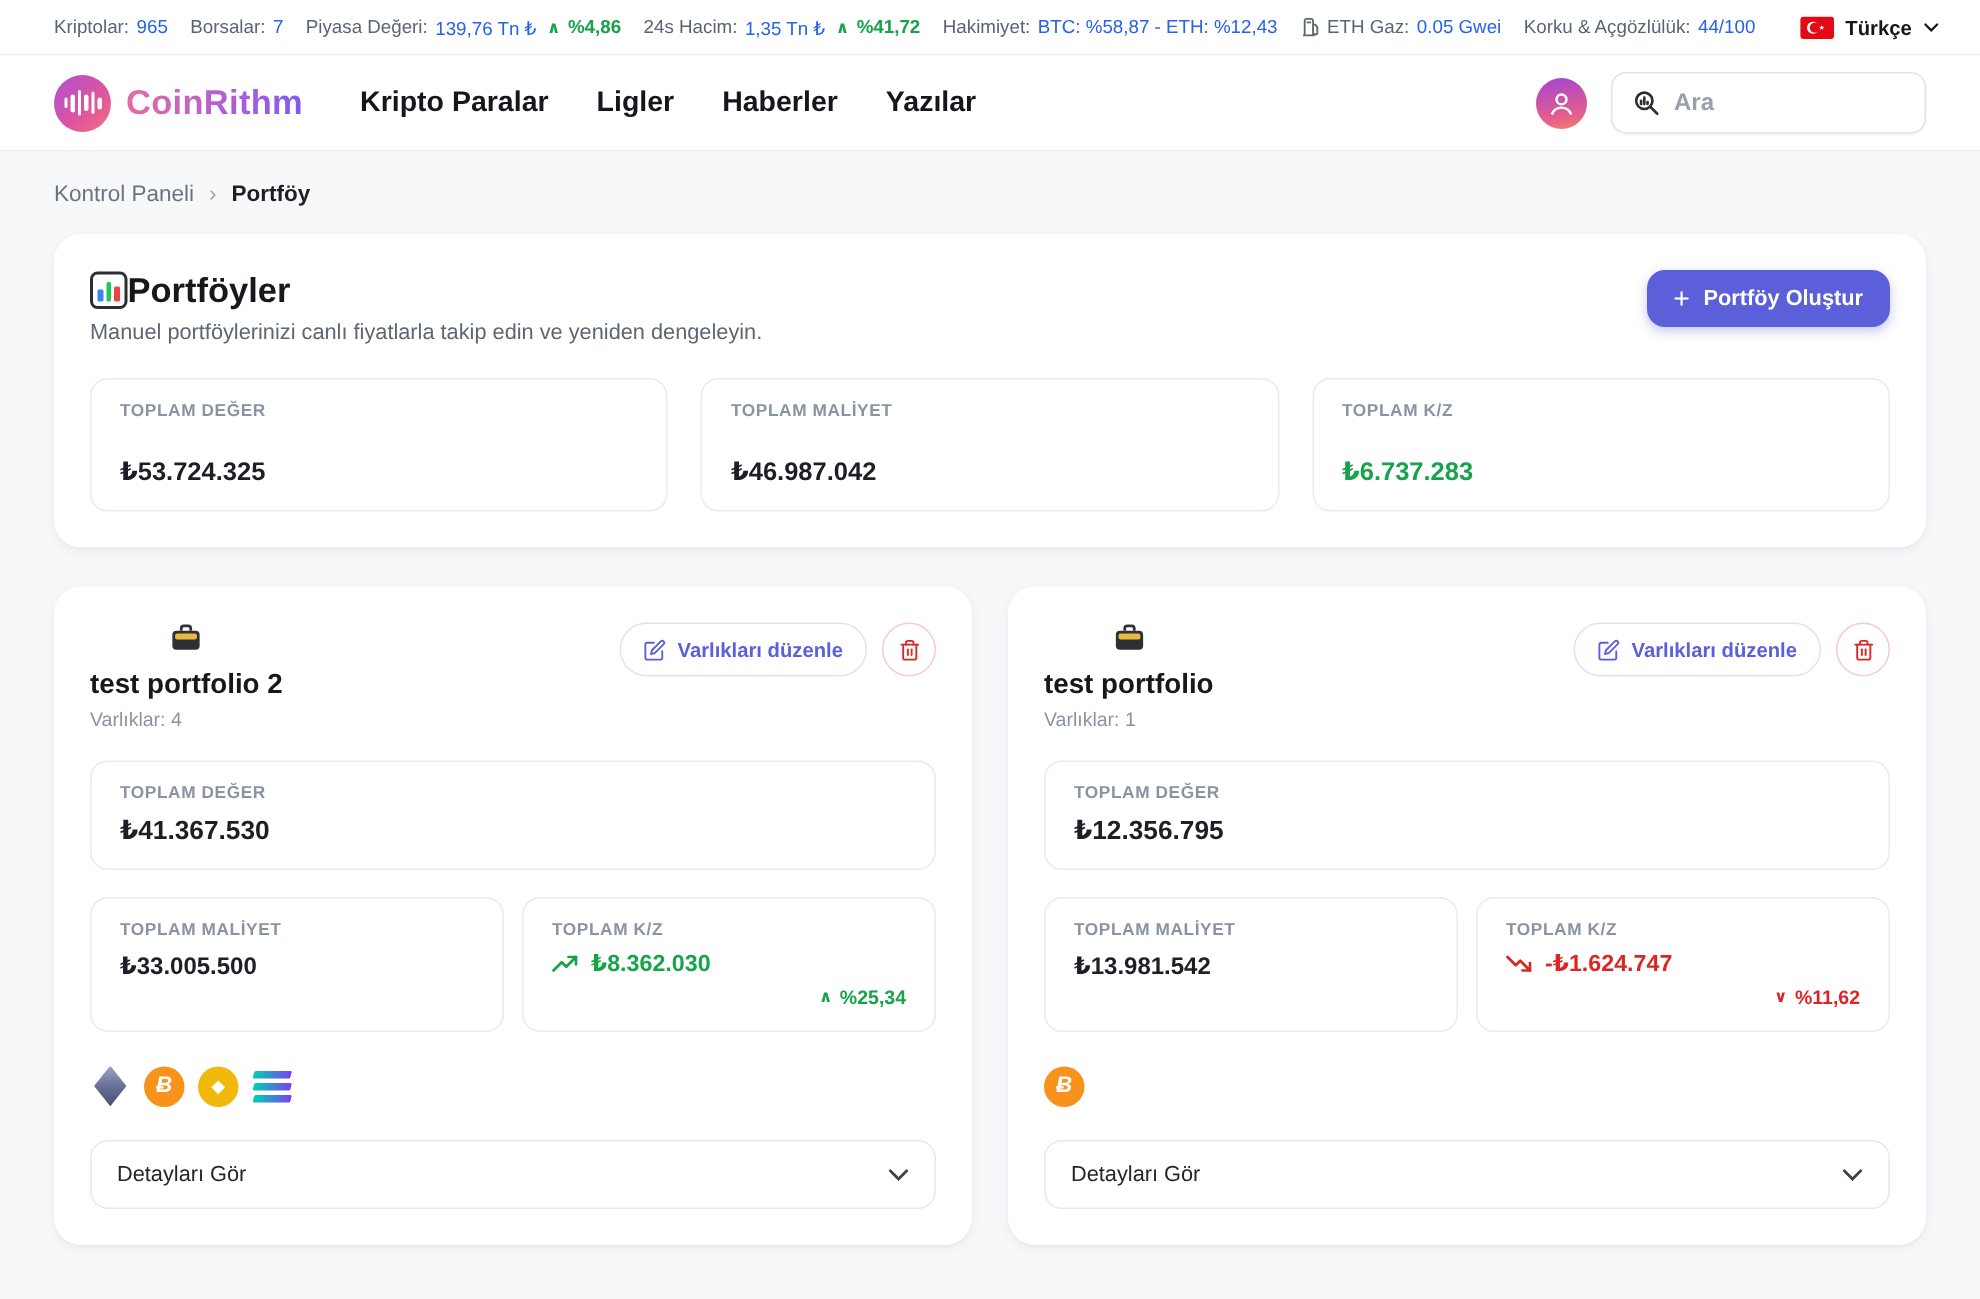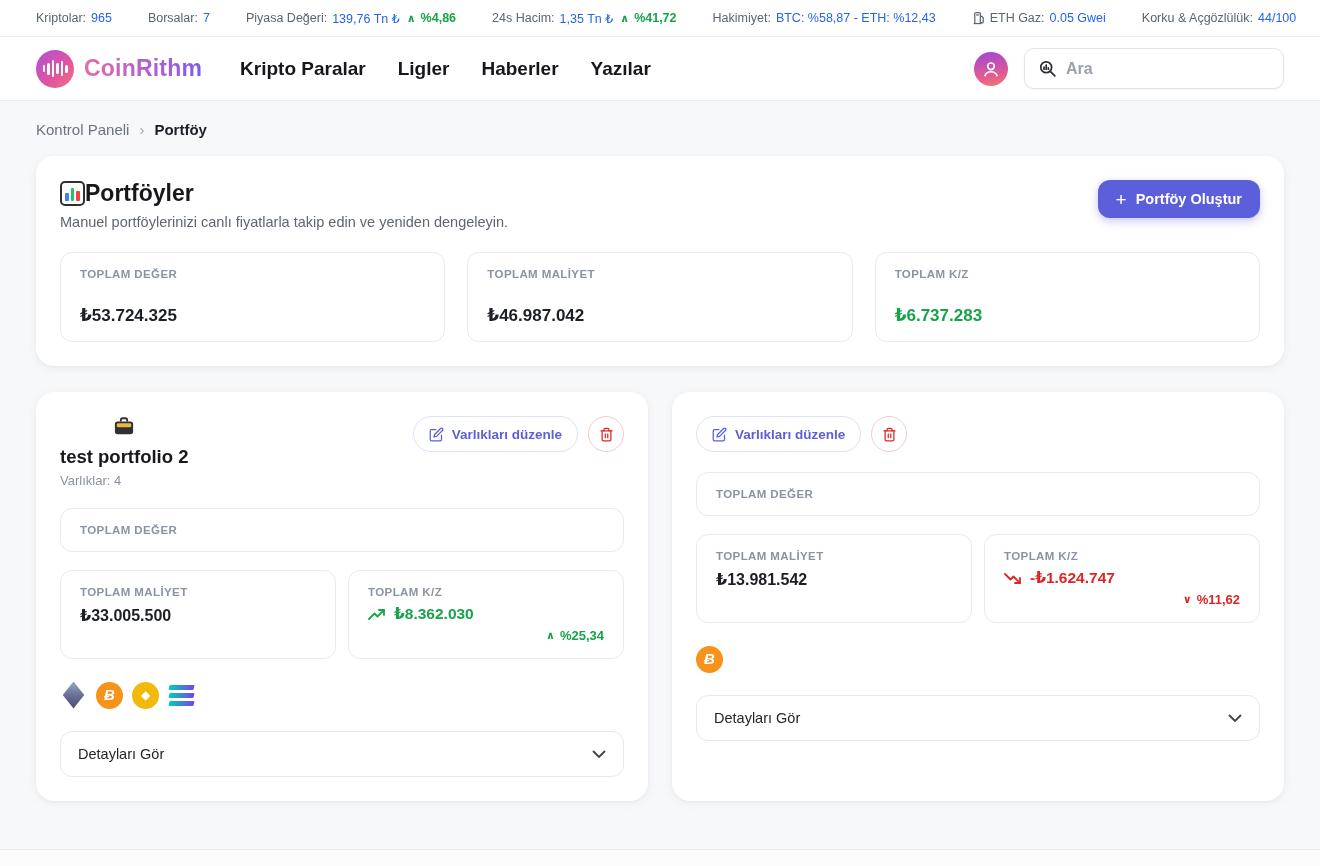--- a/index.html
+++ b/index.html
@@ -6,21 +6,21 @@
   html,body { width:1320px; height:866px; }
   body {
     font-family: "Liberation Sans", "DejaVu Sans", sans-serif;
     background:#f7f8fa; color:#17181c; overflow:hidden;
   }
   svg { display:block; }
 
   
   .topbar {
     height:37px; background:#fff; border-bottom:1px solid #eceef1;
-    display:flex; align-items:center; padding:0 36px; gap:36px;
+    display:flex; align-items:center; padding:0 36px; gap:15px;
     font-size:12.5px; color:#5a6472; white-space:nowrap;
   }
   .tb-item { display:flex; align-items:center; gap:5px; }
   .tb-value { color:#2563eb; }
   .tb-caret { color:#16a34a; font-size:11px; font-weight:700; margin-left:2px; }
   .tb-change { color:#16a34a; font-weight:700; }
   .tb-spacer { flex:1; }
   .tb-ctl { display:flex; align-items:center; gap:7px; font-size:13.5px; color:#15171c; font-weight:600; cursor:pointer; }
 
   
@@ -42,21 +42,21 @@
   }
   .nav { display:flex; gap:32px; }
   .nav a { text-decoration:none; color:#15171c; font-size:19px; font-weight:600; cursor:pointer; }
   .header-right { margin-left:auto; display:flex; align-items:center; gap:16px; }
   .avatar {
     width:34px; height:34px; border-radius:50%; cursor:pointer;
     background:linear-gradient(170deg,#a244d6 0%,#e85f8a 75%,#f0845f 100%);
     display:flex; align-items:center; justify-content:center;
   }
   .search {
-    width:260px; height:41px; border:1px solid #e2e4ea; border-radius:10px; background:#fff;
+    width:210px; height:41px; border:1px solid #e2e4ea; border-radius:10px; background:#fff;
     display:flex; align-items:center; gap:9px; padding:0 13px;
     box-shadow:0 1px 2px rgba(16,24,40,.05);
   }
   .search input { border:none; outline:none; width:100%; font-size:16px; font-weight:600; color:#3a3d45; font-family:inherit; background:transparent; }
   .search input::placeholder { color:#9aa1ac; }
 
   
   .breadcrumb { margin:20px 36px 0; font-size:15px; color:#6b7280; display:flex; align-items:flex-end; gap:10px; }
   .breadcrumb .bc-link { cursor:pointer; }
   .breadcrumb .bc-sep { color:#9ca3af; }
@@ -325,20 +325,21 @@
               <line x1="10" y1="11" x2="10" y2="17"></line>
                 <line x1="14" y1="11" x2="14" y2="17"></line>
             </svg>
           </span>
         </button>
       </div>
     </div>
 
     <div class="stat-box vbox-full">
       <div class="stat-label">TOPLAM DEĞER</div>
+      <div class="stat-value">₺41.367.530</div>
     </div>
 
     <div class="two-col">
       <div class="stat-box">
         <div class="stat-label">TOPLAM MALİYET</div>
         <div class="stat-value">₺33.005.500</div>
       </div>
       <div class="stat-box">
         <div class="stat-label">TOPLAM K/Z</div>
         <div class="kz-main">
@@ -373,20 +374,33 @@
       <span>
         <svg width="14" height="9" viewBox="0 0 14 9" fill="none" stroke="#3d4047" stroke-width="1.8" stroke-linecap="round">
             <polyline points="1.5,1.5 7,7 12.5,1.5"></polyline>
           </svg>
       </span>
     </button>
   </div>
 
   <div class="card pcard">
     <div class="pcard-head">
+      <div>
+        <div class="pname-row">
+          <span>
+            <svg width="22" height="20" viewBox="0 0 24 22">
+              <rect x="2" y="6" width="20" height="14" rx="3" fill="#2e3036"></rect>
+              <rect x="4" y="8" width="16" height="4.5" rx="1.5" fill="#e8b93c"></rect>
+              <path d="M8.5 6V4.5A2 2 0 0 1 10.5 2.5h3a2 2 0 0 1 2 2V6" fill="none" stroke="#2e3036" stroke-width="2"></path>
+            </svg>
+          </span>
+          <span class="pname">test portfolio</span>
+        </div>
+        <div class="passets">Varlıklar: 1</div>
+      </div>
       <div class="head-actions">
         <button class="edit-btn">
           <span>
             <svg width="15" height="15" viewBox="0 0 24 24" fill="none" stroke="#5b5fd9" stroke-width="2" stroke-linecap="round" stroke-linejoin="round">
               <path d="M11 4H4a2 2 0 0 0-2 2v14a2 2 0 0 0 2 2h14a2 2 0 0 0 2-2v-7"></path>
               <path d="M18.5 2.5a2.121 2.121 0 0 1 3 3L12 15l-4 1 1-4 9.5-9.5z"></path>
             </svg>
           </span>
           <span>Varlıkları düzenle</span>
         </button>
@@ -398,20 +412,21 @@
               <line x1="10" y1="11" x2="10" y2="17"></line>
                 <line x1="14" y1="11" x2="14" y2="17"></line>
             </svg>
           </span>
         </button>
       </div>
     </div>
 
     <div class="stat-box vbox-full">
       <div class="stat-label">TOPLAM DEĞER</div>
+      <div class="stat-value">₺12.356.795</div>
     </div>
 
     <div class="two-col">
       <div class="stat-box">
         <div class="stat-label">TOPLAM MALİYET</div>
         <div class="stat-value">₺13.981.542</div>
       </div>
       <div class="stat-box">
         <div class="stat-label">TOPLAM K/Z</div>
         <div class="kz-main">

